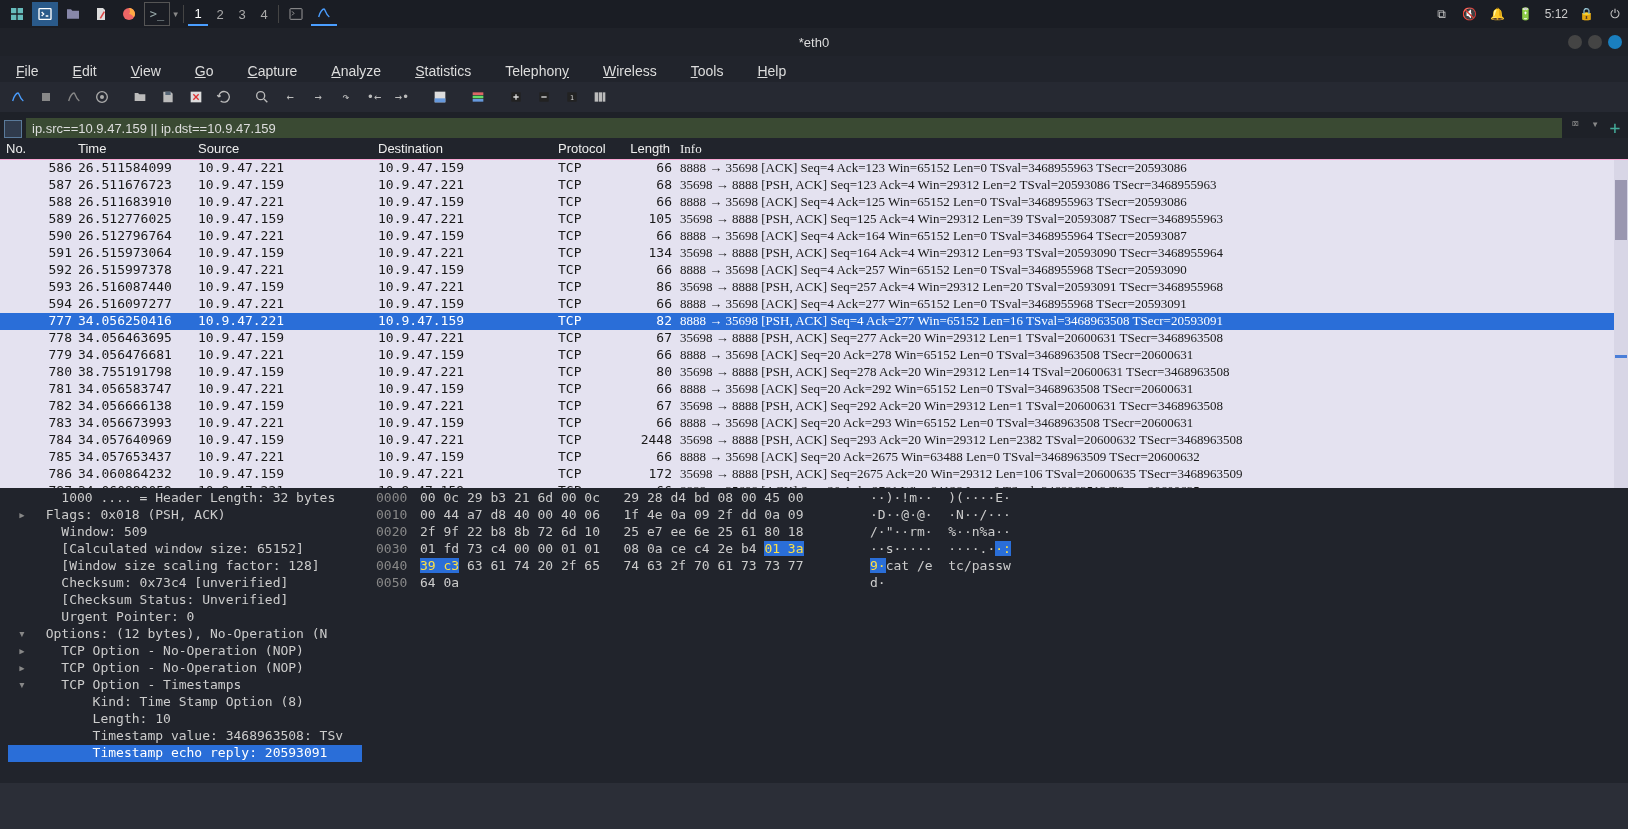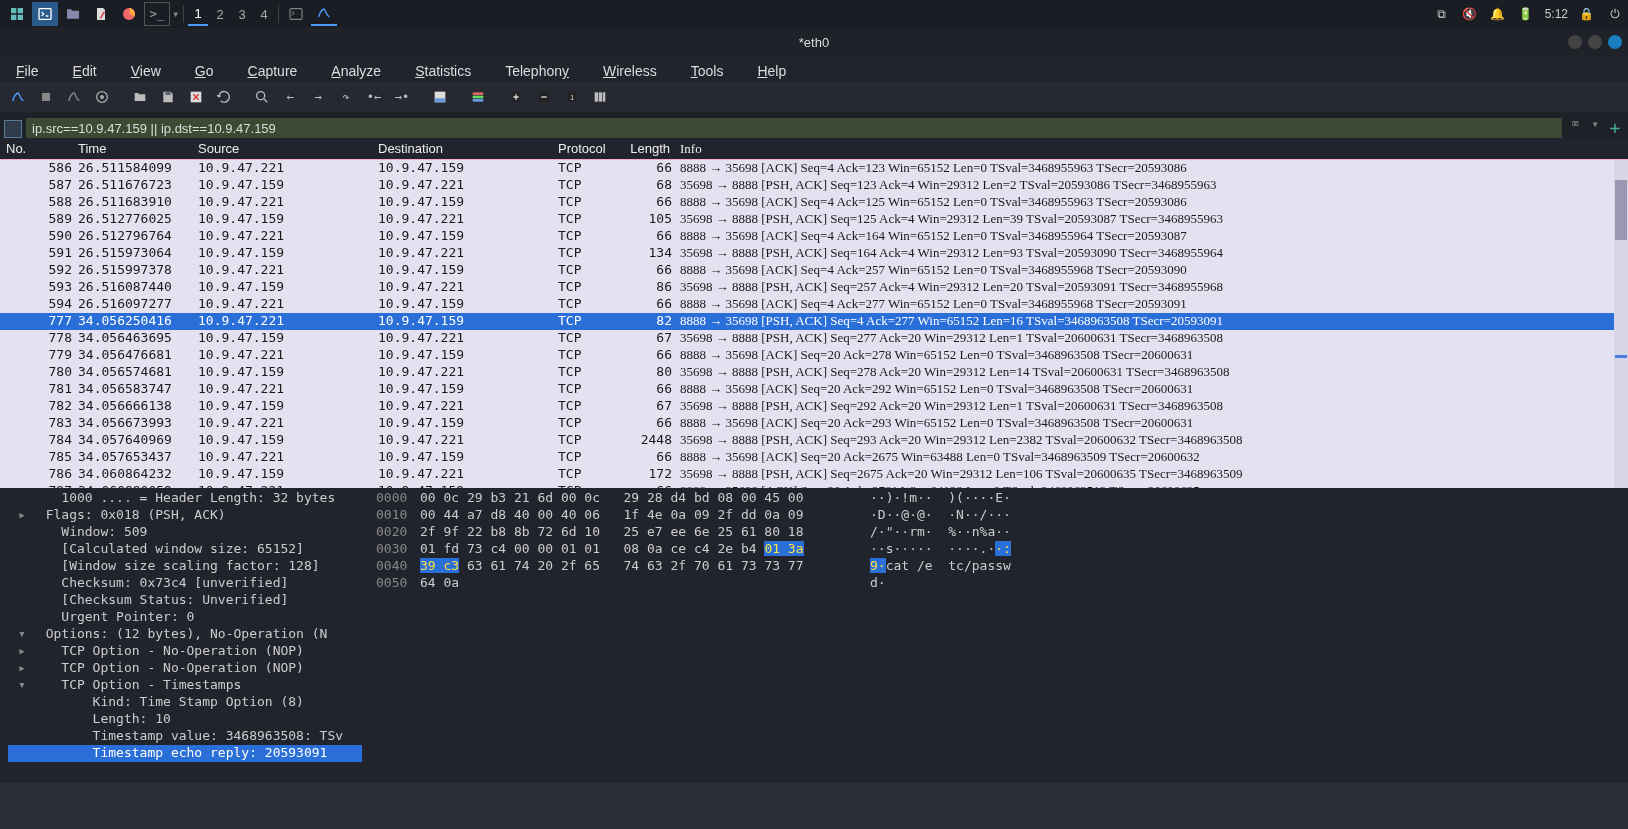--- a/index.html
+++ b/index.html
@@ -360,21 +360,21 @@
     <div class="packet-row"><div class="col-no">588</div><div class="col-time">26.511683910</div><div class="col-src">10.9.47.221</div><div class="col-dst">10.9.47.159</div><div class="col-proto">TCP</div><div class="col-len">66</div><div class="col-info">8888 → 35698 [ACK] Seq=4 Ack=125 Win=65152 Len=0 TSval=3468955963 TSecr=20593086</div></div>
     <div class="packet-row"><div class="col-no">589</div><div class="col-time">26.512776025</div><div class="col-src">10.9.47.159</div><div class="col-dst">10.9.47.221</div><div class="col-proto">TCP</div><div class="col-len">105</div><div class="col-info">35698 → 8888 [PSH, ACK] Seq=125 Ack=4 Win=29312 Len=39 TSval=20593087 TSecr=3468955963</div></div>
     <div class="packet-row"><div class="col-no">590</div><div class="col-time">26.512796764</div><div class="col-src">10.9.47.221</div><div class="col-dst">10.9.47.159</div><div class="col-proto">TCP</div><div class="col-len">66</div><div class="col-info">8888 → 35698 [ACK] Seq=4 Ack=164 Win=65152 Len=0 TSval=3468955964 TSecr=20593087</div></div>
     <div class="packet-row"><div class="col-no">591</div><div class="col-time">26.515973064</div><div class="col-src">10.9.47.159</div><div class="col-dst">10.9.47.221</div><div class="col-proto">TCP</div><div class="col-len">134</div><div class="col-info">35698 → 8888 [PSH, ACK] Seq=164 Ack=4 Win=29312 Len=93 TSval=20593090 TSecr=3468955964</div></div>
     <div class="packet-row"><div class="col-no">592</div><div class="col-time">26.515997378</div><div class="col-src">10.9.47.221</div><div class="col-dst">10.9.47.159</div><div class="col-proto">TCP</div><div class="col-len">66</div><div class="col-info">8888 → 35698 [ACK] Seq=4 Ack=257 Win=65152 Len=0 TSval=3468955968 TSecr=20593090</div></div>
     <div class="packet-row"><div class="col-no">593</div><div class="col-time">26.516087440</div><div class="col-src">10.9.47.159</div><div class="col-dst">10.9.47.221</div><div class="col-proto">TCP</div><div class="col-len">86</div><div class="col-info">35698 → 8888 [PSH, ACK] Seq=257 Ack=4 Win=29312 Len=20 TSval=20593091 TSecr=3468955968</div></div>
     <div class="packet-row"><div class="col-no">594</div><div class="col-time">26.516097277</div><div class="col-src">10.9.47.221</div><div class="col-dst">10.9.47.159</div><div class="col-proto">TCP</div><div class="col-len">66</div><div class="col-info">8888 → 35698 [ACK] Seq=4 Ack=277 Win=65152 Len=0 TSval=3468955968 TSecr=20593091</div></div>
     <div class="packet-row sel"><div class="col-no">777</div><div class="col-time">34.056250416</div><div class="col-src">10.9.47.221</div><div class="col-dst">10.9.47.159</div><div class="col-proto">TCP</div><div class="col-len">82</div><div class="col-info">8888 → 35698 [PSH, ACK] Seq=4 Ack=277 Win=65152 Len=16 TSval=3468963508 TSecr=20593091</div></div>
     <div class="packet-row"><div class="col-no">778</div><div class="col-time">34.056463695</div><div class="col-src">10.9.47.159</div><div class="col-dst">10.9.47.221</div><div class="col-proto">TCP</div><div class="col-len">67</div><div class="col-info">35698 → 8888 [PSH, ACK] Seq=277 Ack=20 Win=29312 Len=1 TSval=20600631 TSecr=3468963508</div></div>
     <div class="packet-row"><div class="col-no">779</div><div class="col-time">34.056476681</div><div class="col-src">10.9.47.221</div><div class="col-dst">10.9.47.159</div><div class="col-proto">TCP</div><div class="col-len">66</div><div class="col-info">8888 → 35698 [ACK] Seq=20 Ack=278 Win=65152 Len=0 TSval=3468963508 TSecr=20600631</div></div>
-    <div class="packet-row"><div class="col-no">780</div><div class="col-time">34.056574681</div><div class="col-src">10.9.47.159</div><div class="col-dst">10.9.47.221</div><div class="col-proto">TCP</div><div class="col-len">80</div><div class="col-info">35698 → 8888 [PSH, ACK] Seq=278 Ack=20 Win=29312 Len=14 TSval=20600631 TSecr=3468963508</div></div>
+    <div class="packet-row"><div class="col-no">780</div><div class="col-time">38.755191798</div><div class="col-src">10.9.47.159</div><div class="col-dst">10.9.47.221</div><div class="col-proto">TCP</div><div class="col-len">80</div><div class="col-info">35698 → 8888 [PSH, ACK] Seq=278 Ack=20 Win=29312 Len=14 TSval=20600631 TSecr=3468963508</div></div>
     <div class="packet-row"><div class="col-no">781</div><div class="col-time">34.056583747</div><div class="col-src">10.9.47.221</div><div class="col-dst">10.9.47.159</div><div class="col-proto">TCP</div><div class="col-len">66</div><div class="col-info">8888 → 35698 [ACK] Seq=20 Ack=292 Win=65152 Len=0 TSval=3468963508 TSecr=20600631</div></div>
     <div class="packet-row"><div class="col-no">782</div><div class="col-time">34.056666138</div><div class="col-src">10.9.47.159</div><div class="col-dst">10.9.47.221</div><div class="col-proto">TCP</div><div class="col-len">67</div><div class="col-info">35698 → 8888 [PSH, ACK] Seq=292 Ack=20 Win=29312 Len=1 TSval=20600631 TSecr=3468963508</div></div>
     <div class="packet-row"><div class="col-no">783</div><div class="col-time">34.056673993</div><div class="col-src">10.9.47.221</div><div class="col-dst">10.9.47.159</div><div class="col-proto">TCP</div><div class="col-len">66</div><div class="col-info">8888 → 35698 [ACK] Seq=20 Ack=293 Win=65152 Len=0 TSval=3468963508 TSecr=20600631</div></div>
     <div class="packet-row"><div class="col-no">784</div><div class="col-time">34.057640969</div><div class="col-src">10.9.47.159</div><div class="col-dst">10.9.47.221</div><div class="col-proto">TCP</div><div class="col-len">2448</div><div class="col-info">35698 → 8888 [PSH, ACK] Seq=293 Ack=20 Win=29312 Len=2382 TSval=20600632 TSecr=3468963508</div></div>
     <div class="packet-row"><div class="col-no">785</div><div class="col-time">34.057653437</div><div class="col-src">10.9.47.221</div><div class="col-dst">10.9.47.159</div><div class="col-proto">TCP</div><div class="col-len">66</div><div class="col-info">8888 → 35698 [ACK] Seq=20 Ack=2675 Win=63488 Len=0 TSval=3468963509 TSecr=20600632</div></div>
     <div class="packet-row"><div class="col-no">786</div><div class="col-time">34.060864232</div><div class="col-src">10.9.47.159</div><div class="col-dst">10.9.47.221</div><div class="col-proto">TCP</div><div class="col-len">172</div><div class="col-info">35698 → 8888 [PSH, ACK] Seq=2675 Ack=20 Win=29312 Len=106 TSval=20600635 TSecr=3468963509</div></div>
     <div class="packet-row"><div class="col-no">787</div><div class="col-time">34.060880059</div><div class="col-src">10.9.47.221</div><div class="col-dst">10.9.47.159</div><div class="col-proto">TCP</div><div class="col-len">66</div><div class="col-info">8888 → 35698 [ACK] Seq=20 Ack=2781 Win=64128 Len=0 TSval=3468963513 TSecr=20600635</div></div>
   </div>
 
 <div class="bottom-panes">

